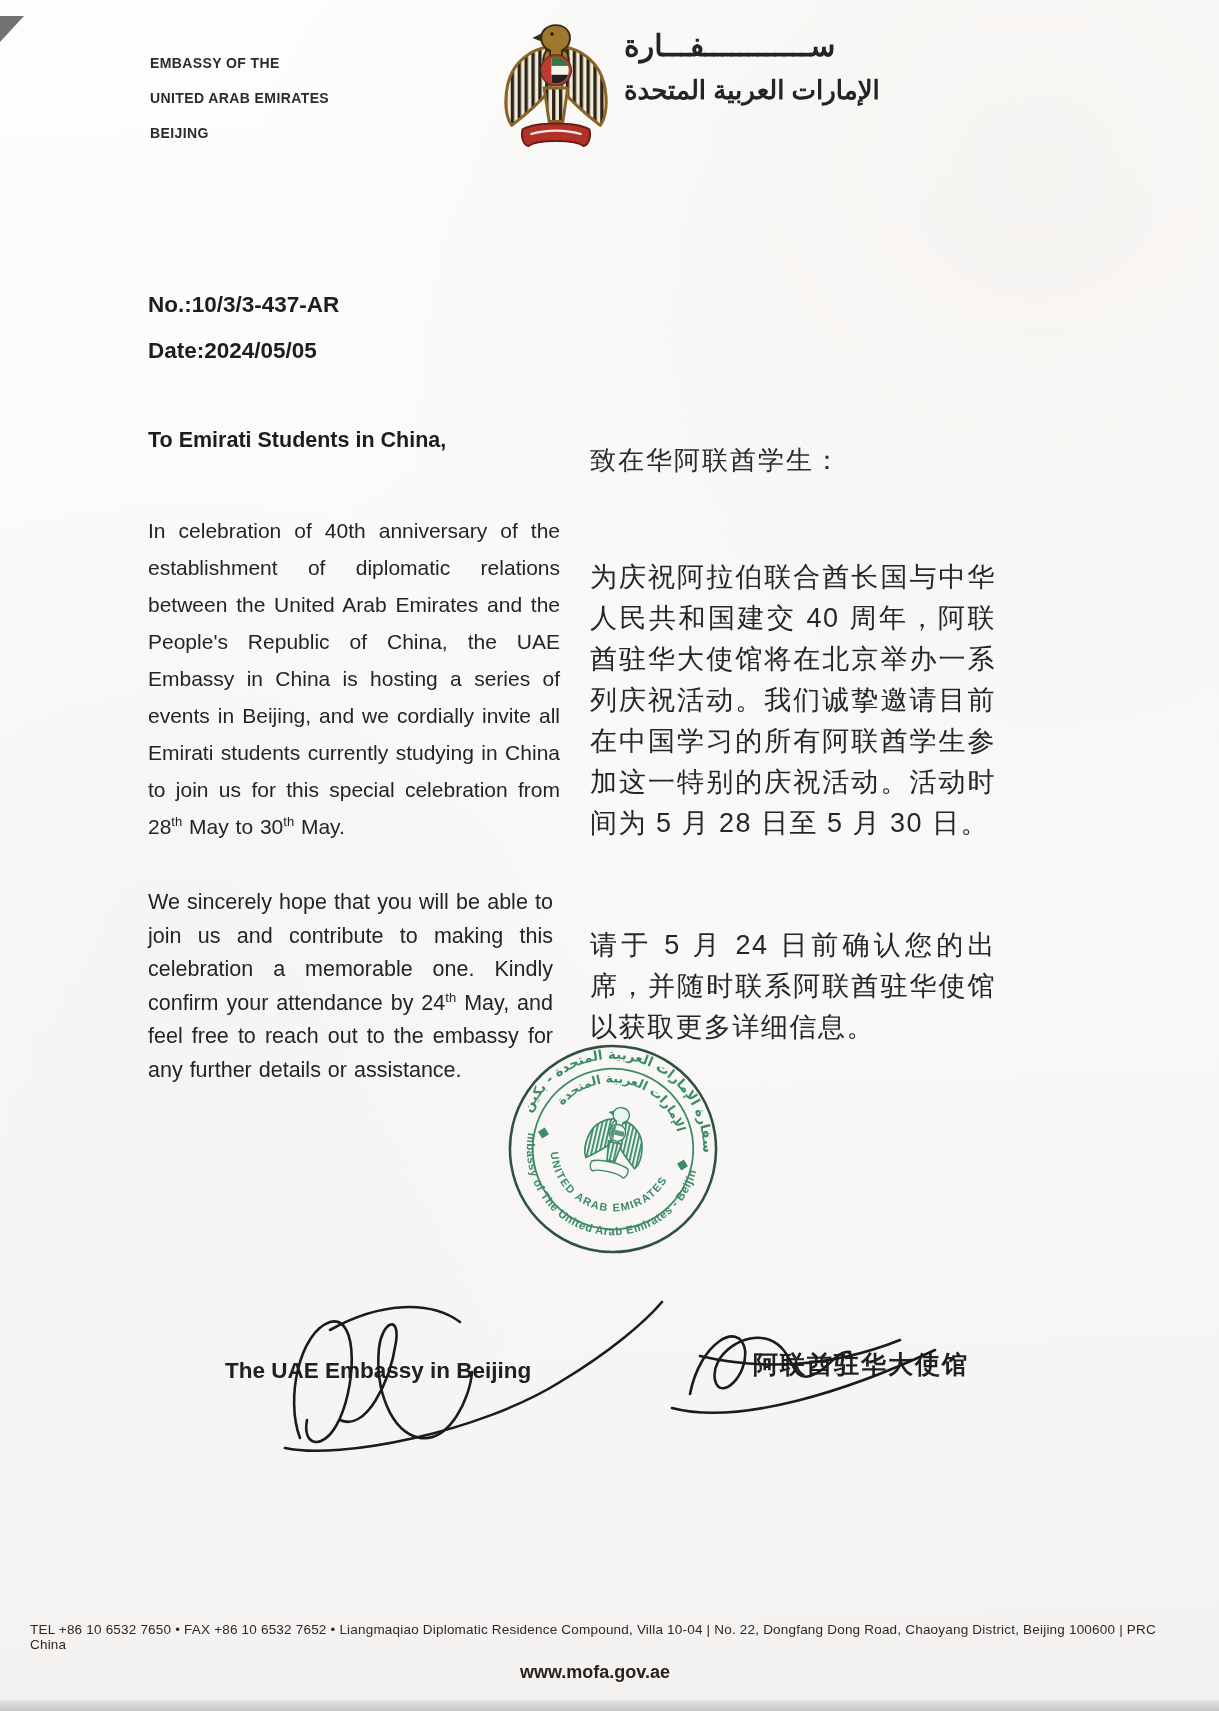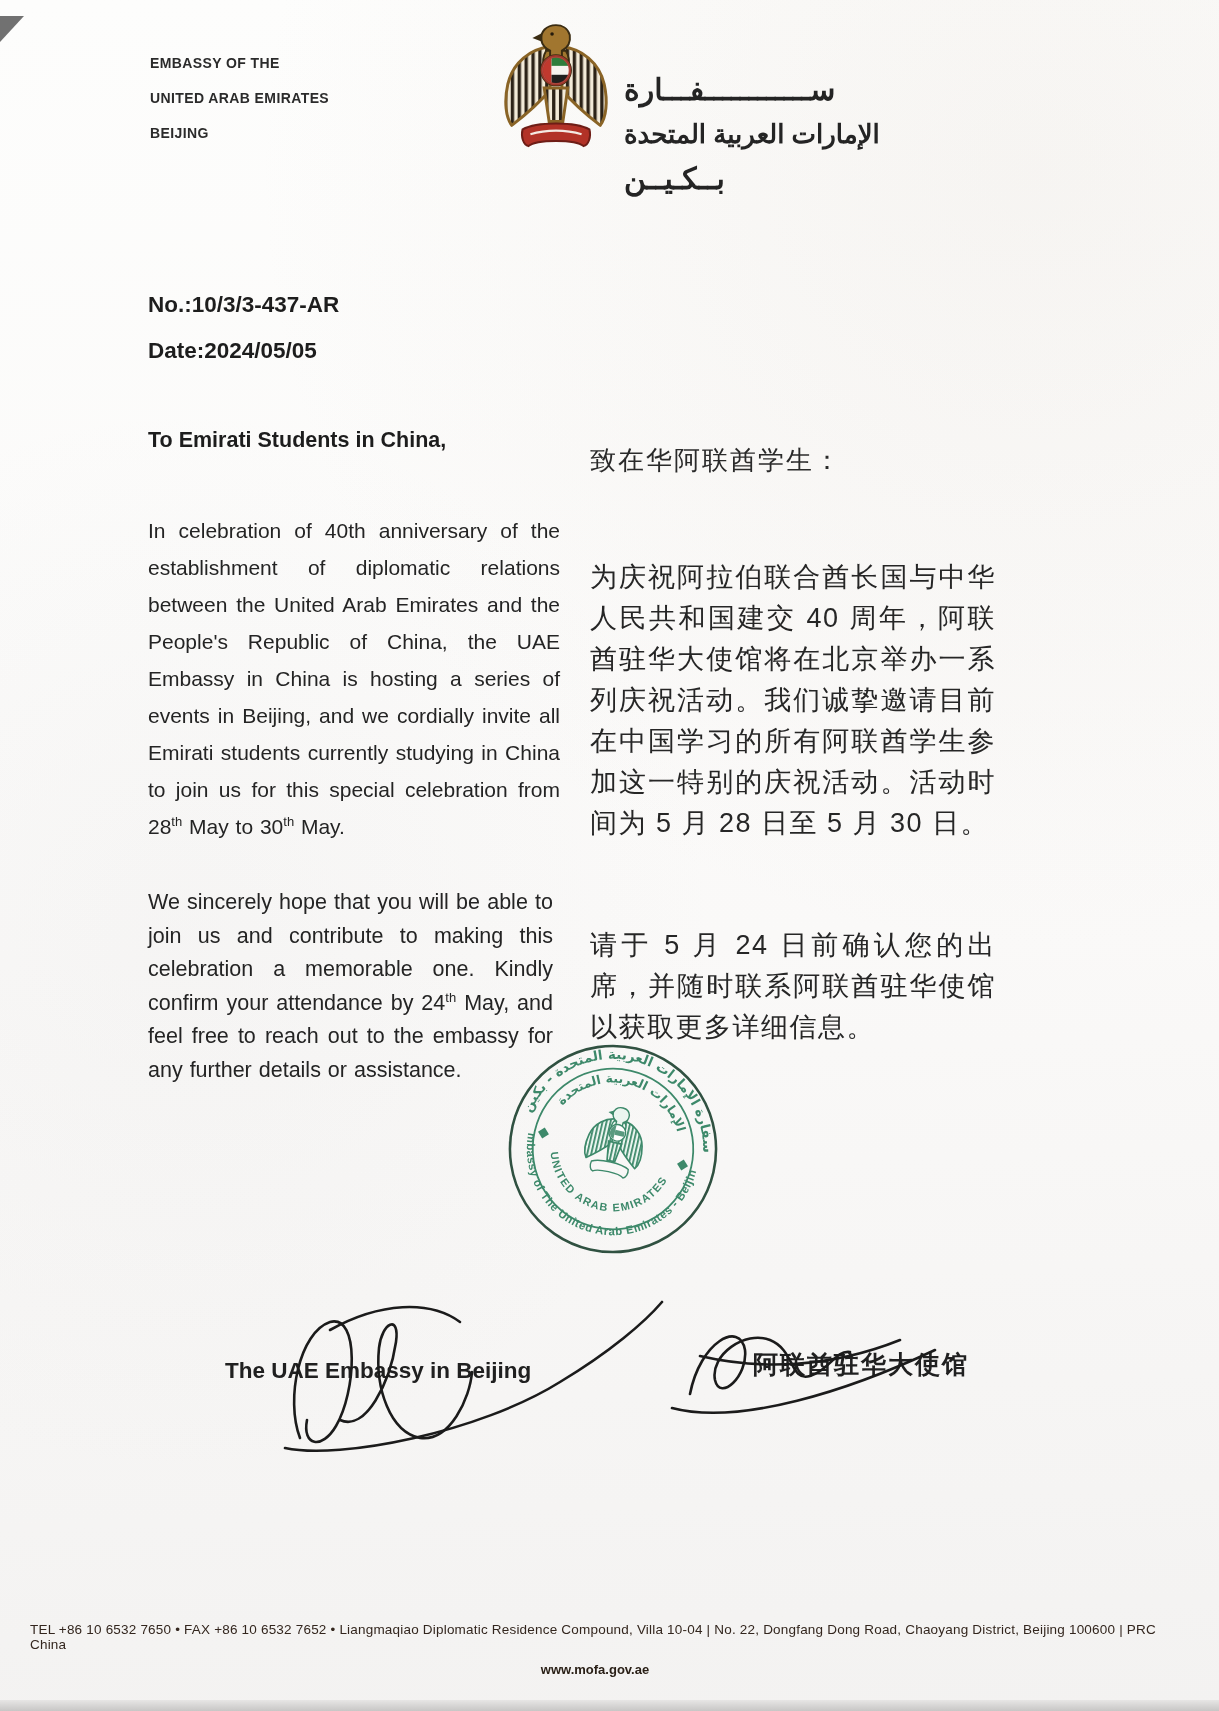--- a/index.html
+++ b/index.html
@@ -13,21 +13,21 @@
     overflow:hidden;
     font-family:"Liberation Sans", sans-serif;
     color:#1d1d1d;
   }
   .abs{position:absolute;}
   
   .embassy-en{left:150px;top:46px;width:330px;
     font-size:14px;font-weight:700;letter-spacing:.4px;line-height:35px;color:#2b2b2b;}
   .emblem{left:497px;top:14px;width:118px;height:154px;}
   .arabic-block{left:624px;top:24px;width:320px;direction:rtl;text-align:left;color:#242424;}
-  .ar1{font-size:30px;font-weight:700;line-height:44px;margin-top:44px;}
+  .ar1{font-size:30px;font-weight:700;line-height:44px;}
   .ar2{font-size:26px;font-weight:700;line-height:44px;}
   .ar3{font-size:30px;font-weight:700;line-height:46px;}
   
   .ref-no{left:148px;top:292px;font-size:22.5px;font-weight:600;}
   .date{left:148px;top:338px;font-size:22.5px;font-weight:600;}
   
   .salutation{left:148px;top:428px;font-size:21.5px;font-weight:700;}
   .en-para1{left:148px;top:512px;width:412px;font-size:21px;line-height:37px;
     text-align:justify;color:#242424;word-spacing:1px;}
   .en-para2{left:148px;top:886px;width:405px;font-size:21.5px;line-height:33.5px;
@@ -43,21 +43,21 @@
   
   .stamp{left:504px;top:1040px;width:218px;height:218px;transform:rotate(13deg);opacity:.93;}
   
   .sig-caption-left{left:225px;top:1358px;font-size:22.5px;font-weight:700;color:#202020;}
   .sig-caption-right{left:753px;top:1348px;font-size:25px;font-weight:700;letter-spacing:2px;color:#202020;}
   .signatures{left:170px;top:1270px;width:880px;height:220px;}
   
   .footer1{left:30px;top:1622px;width:1130px;
     font-size:13.5px;font-weight:400;letter-spacing:.2px;color:#33261e;}
   .footer2{left:30px;top:1662px;width:1130px;text-align:center;
-    font-size:13px;font-weight:700;color:#2a2017;}
+    font-size:18px;font-weight:700;color:#2a2017;}
   .bottom-bar{left:0;top:1700px;width:1219px;height:11px;
     background:linear-gradient(#e7e6e5,#c7c6c5);}
   .corner-mark{left:0;top:16px;width:24px;height:26px;background:#4d4d4d;
     clip-path:polygon(0 0,100% 0,0 100%);opacity:.8;}
 </style>
 </head>
 <body>
 
 <div class="page">
 
@@ -94,21 +94,20 @@
       <rect x="55.5" y="56.5" width="18" height="9" fill="#20201e"></rect>
     </g>
     <circle cx="60" cy="52" r="14.2" fill="none" stroke="#b03a30" stroke-width="2.6" opacity=".85"></circle>
     <path d="M26 112 C40 104 80 104 94 112 C96 120 93 128 88 129 C80 122 40 122 32 129 C27 128 24 120 26 112 Z" fill="#b23227" stroke="#6e1d16" stroke-width="2"></path>
     <path d="M34 117 C50 112 70 112 86 117" stroke="#f4e9e2" stroke-width="2.2" fill="none"></path>
   </svg>
 
   <div class="abs arabic-block">
     <div class="ar1">ســــــــــــفـــارة</div>
     <div class="ar2">الإمارات العربية المتحدة</div>
-    <div class="ar3">بــكـيــن</div>
   </div>
 
   <div class="abs ref-no">No.:10/3/3-437-AR</div>
   <div class="abs date">Date:2024/05/05</div>
 
   <div class="abs salutation">To Emirati Students in China,</div>
 
   <div class="abs en-para1">
     <span>In celebration of 40th anniversary of the establishment of diplomatic relations between the United Arab Emirates and the People's Republic of China, the UAE Embassy in China is hosting a series of events in Beijing, and we cordially invite all Emirati students currently studying in China to join us for this special celebration from 28</span><span class="sup">th</span><span> May to 30</span><span class="sup">th</span><span> May.</span>
   </div>

